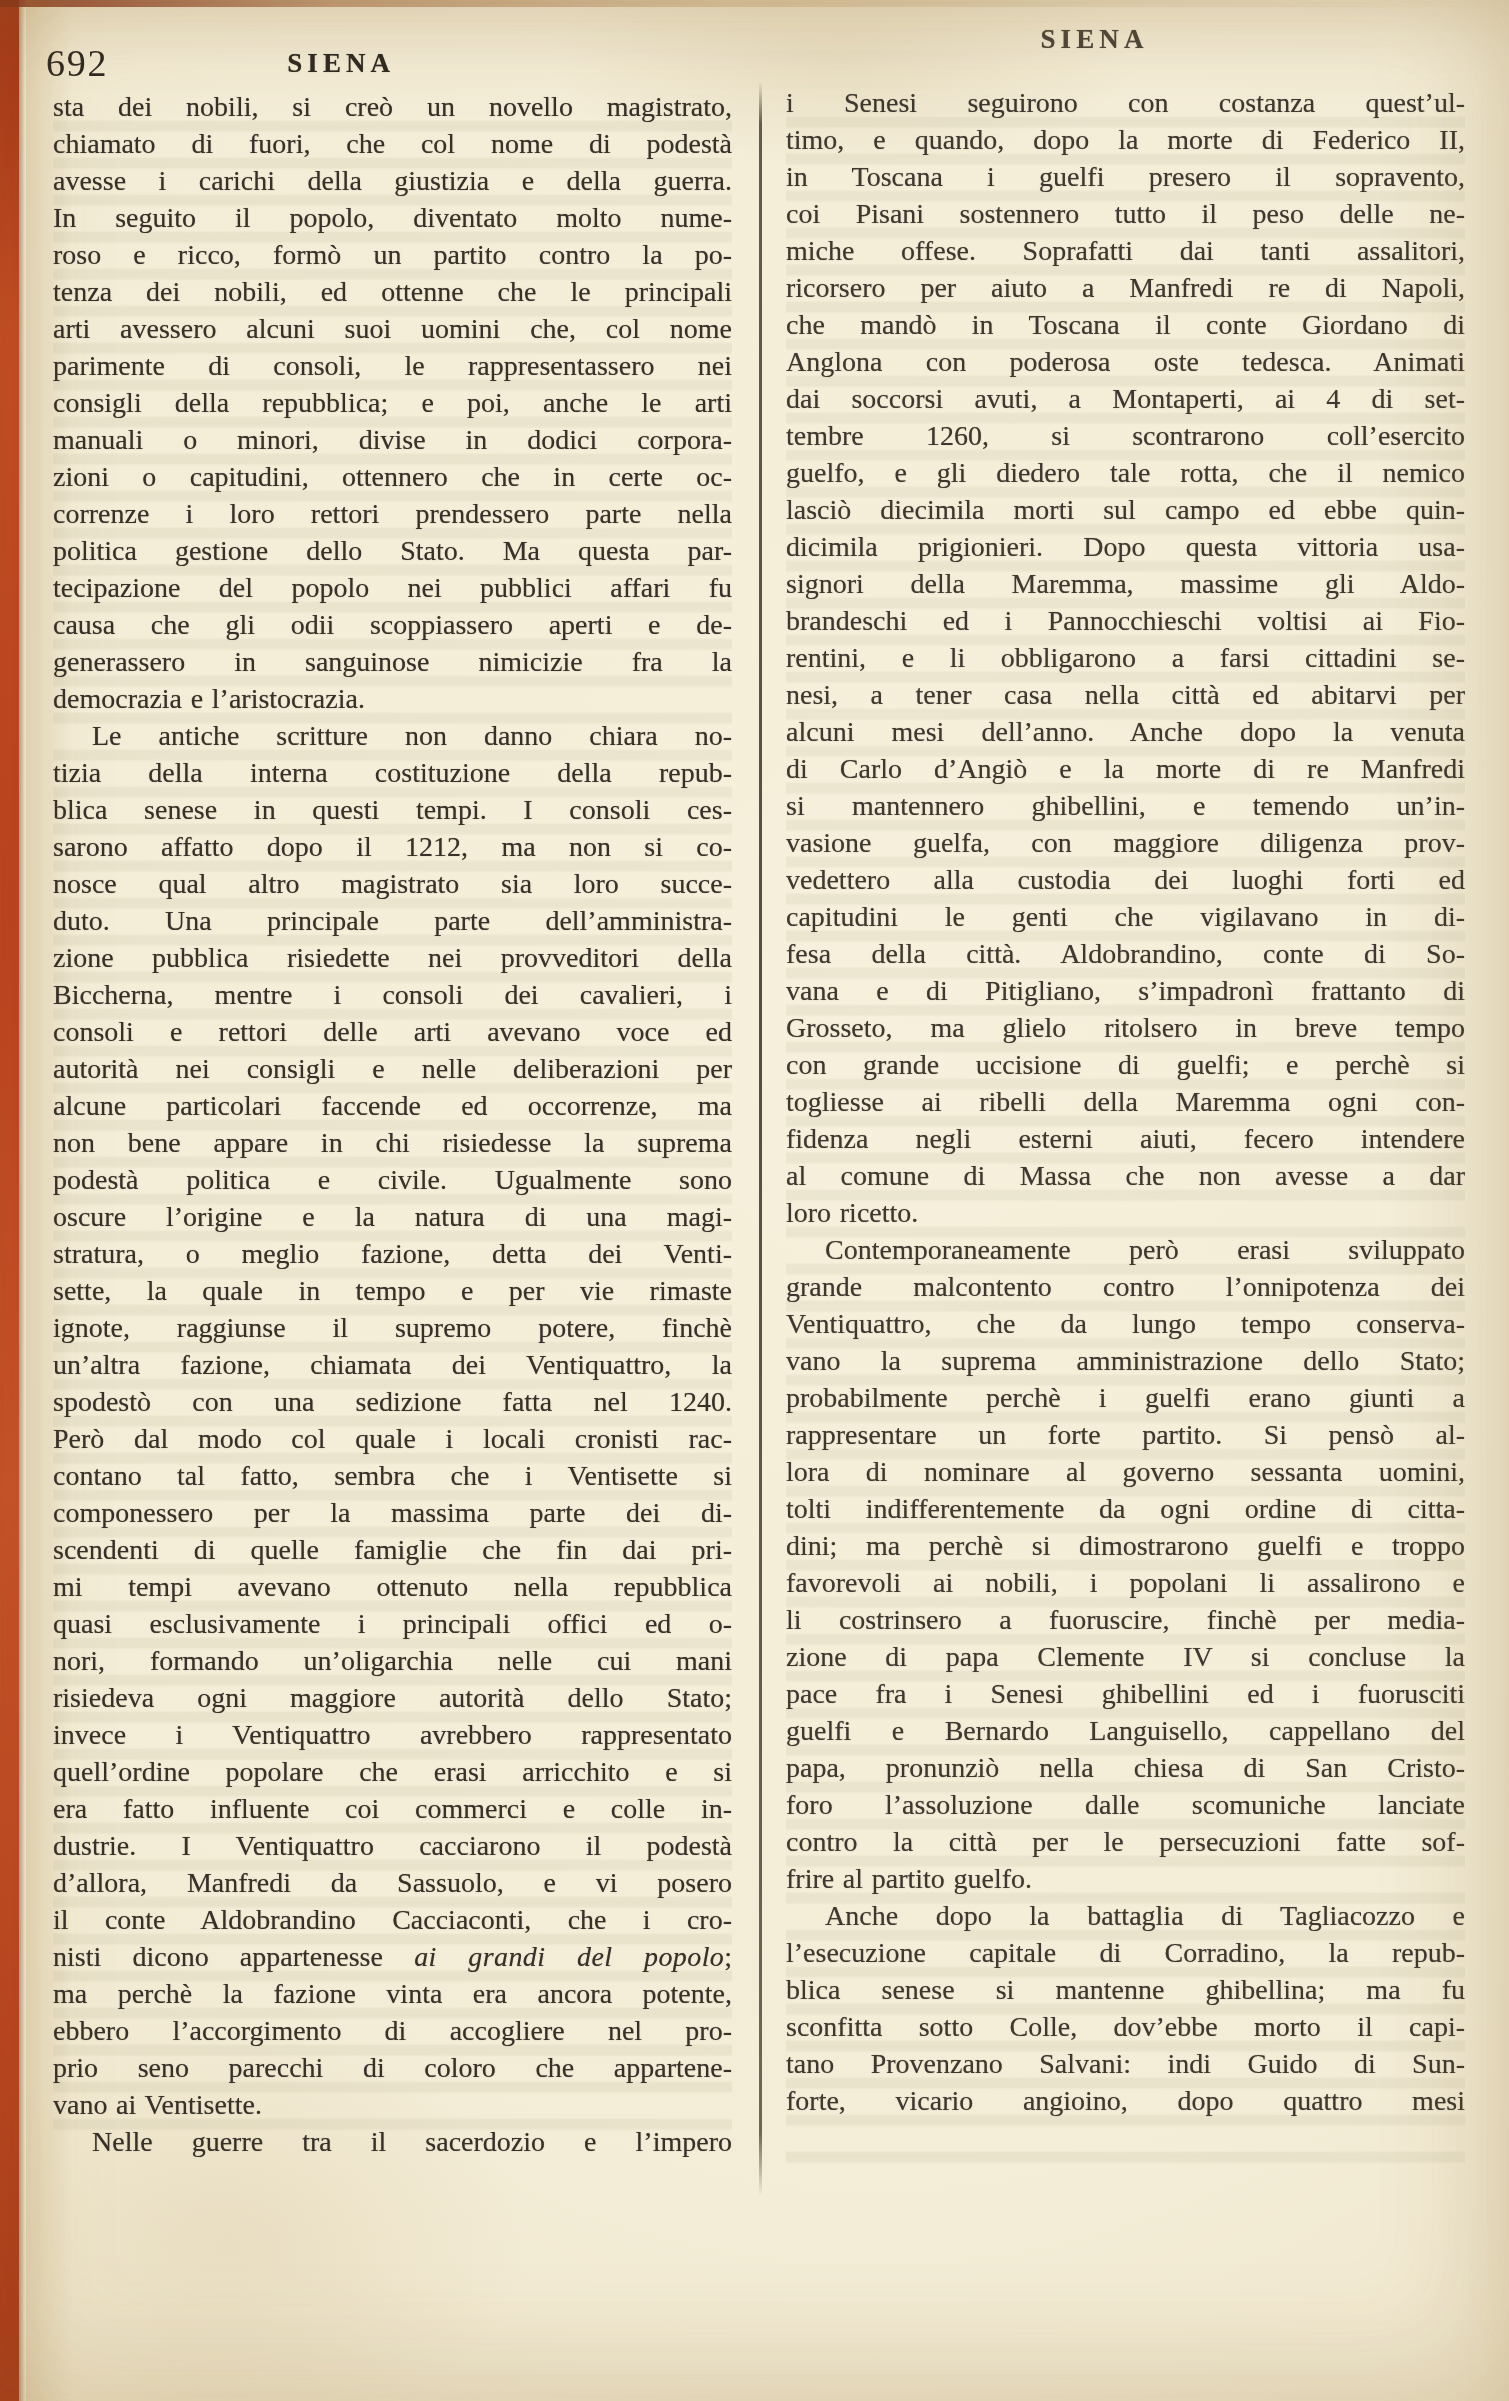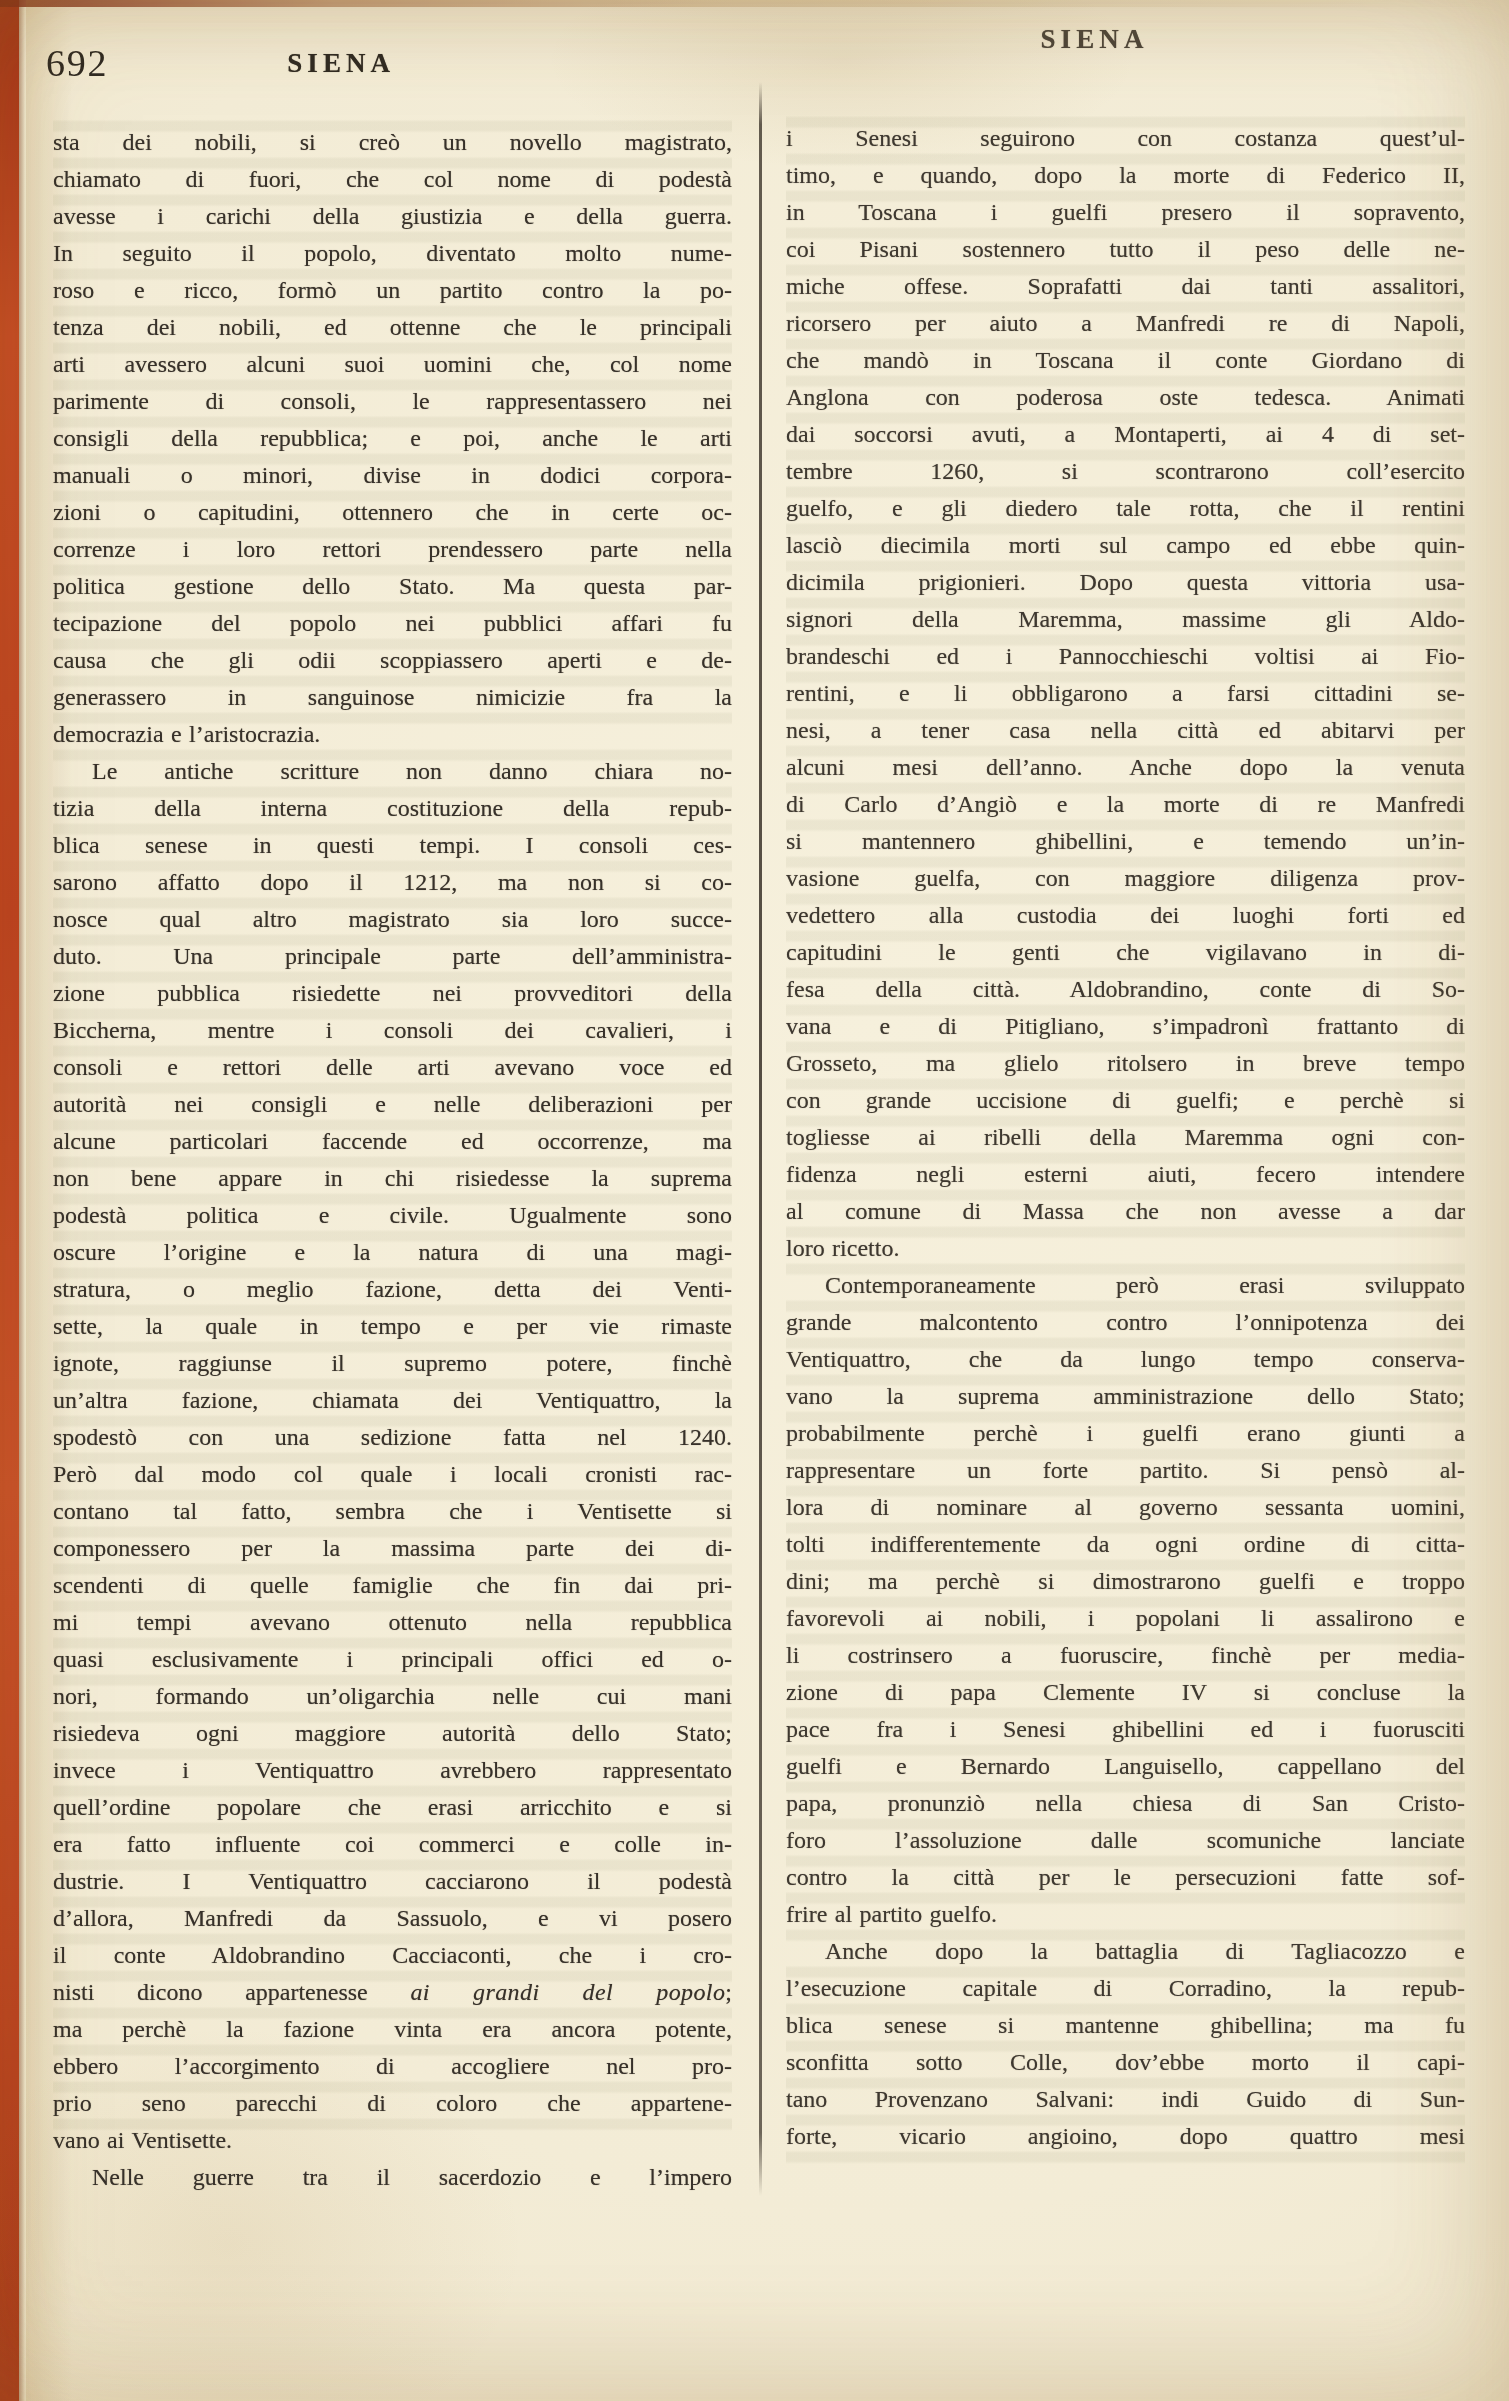--- a/index.html
+++ b/index.html
@@ -72,24 +72,23 @@
   
   #column-divider {
     position: absolute; left: 759px; top: 82px; width: 2.6px; height: 2114px;
     background: linear-gradient(180deg,
       rgba(58,50,40,0) 0%, rgba(58,50,40,.78) 2%,
       rgba(48,40,32,.82) 45%, rgba(58,50,40,.72) 97%, rgba(58,50,40,0) 100%);
   }
   
   .col {
     position: absolute; width: 679px;
-    font-size: 24px;
+    font-size: 28px;
     text-shadow: 0 0 0.9px rgba(70,60,45,.55);
     word-spacing: 0.06em;
-    margin-top: 36px;
   }
   #left-column  { left: 53px;  top: 88px; line-height: 37px; color: #37312a; }
   #right-column { left: 786px; top: 84px;  line-height: 37px; color: #3e3830; }
   .line { text-align: justify; text-align-last: justify; }
   .line.par { text-indent: 39px; }
   .line.end { text-align-last: left; }
   .line i { font-style: italic; letter-spacing: 0.4px; }
   
   .ghost {
     position: absolute; width: 679px; pointer-events: none;
@@ -183,21 +182,21 @@
       <div class="line">i Senesi seguirono con costanza quest’ul-</div>
       <div class="line">timo, e quando, dopo la morte di Federico II,</div>
       <div class="line">in Toscana i guelfi presero il sopravento,</div>
       <div class="line">coi Pisani sostennero tutto il peso delle ne-</div>
       <div class="line">miche offese. Soprafatti dai tanti assalitori,</div>
       <div class="line">ricorsero per aiuto a Manfredi re di Napoli,</div>
       <div class="line">che mandò in Toscana il conte Giordano di</div>
       <div class="line">Anglona con poderosa oste tedesca. Animati</div>
       <div class="line">dai soccorsi avuti, a Montaperti, ai 4 di set-</div>
       <div class="line">tembre 1260, si scontrarono coll’esercito</div>
-      <div class="line">guelfo, e gli diedero tale rotta, che il rentini</div>
+      <div class="line">guelfo, e gli diedero tale rotta, che il nemico</div>
       <div class="line">lasciò diecimila morti sul campo ed ebbe quin-</div>
       <div class="line">dicimila prigionieri. Dopo questa vittoria usa-</div>
       <div class="line">signori della Maremma, massime gli Aldo-</div>
       <div class="line">brandeschi ed i Pannocchieschi voltisi ai Fio-</div>
       <div class="line">rentini, e li obbligarono a farsi cittadini se-</div>
       <div class="line">nesi, a tener casa nella città ed abitarvi per</div>
       <div class="line">alcuni mesi dell’anno. Anche dopo la venuta</div>
       <div class="line">di Carlo d’Angiò e la morte di re Manfredi</div>
       <div class="line">si mantennero ghibellini, e temendo un’in-</div>
       <div class="line">vasione guelfa, con maggiore diligenza prov-</div>

